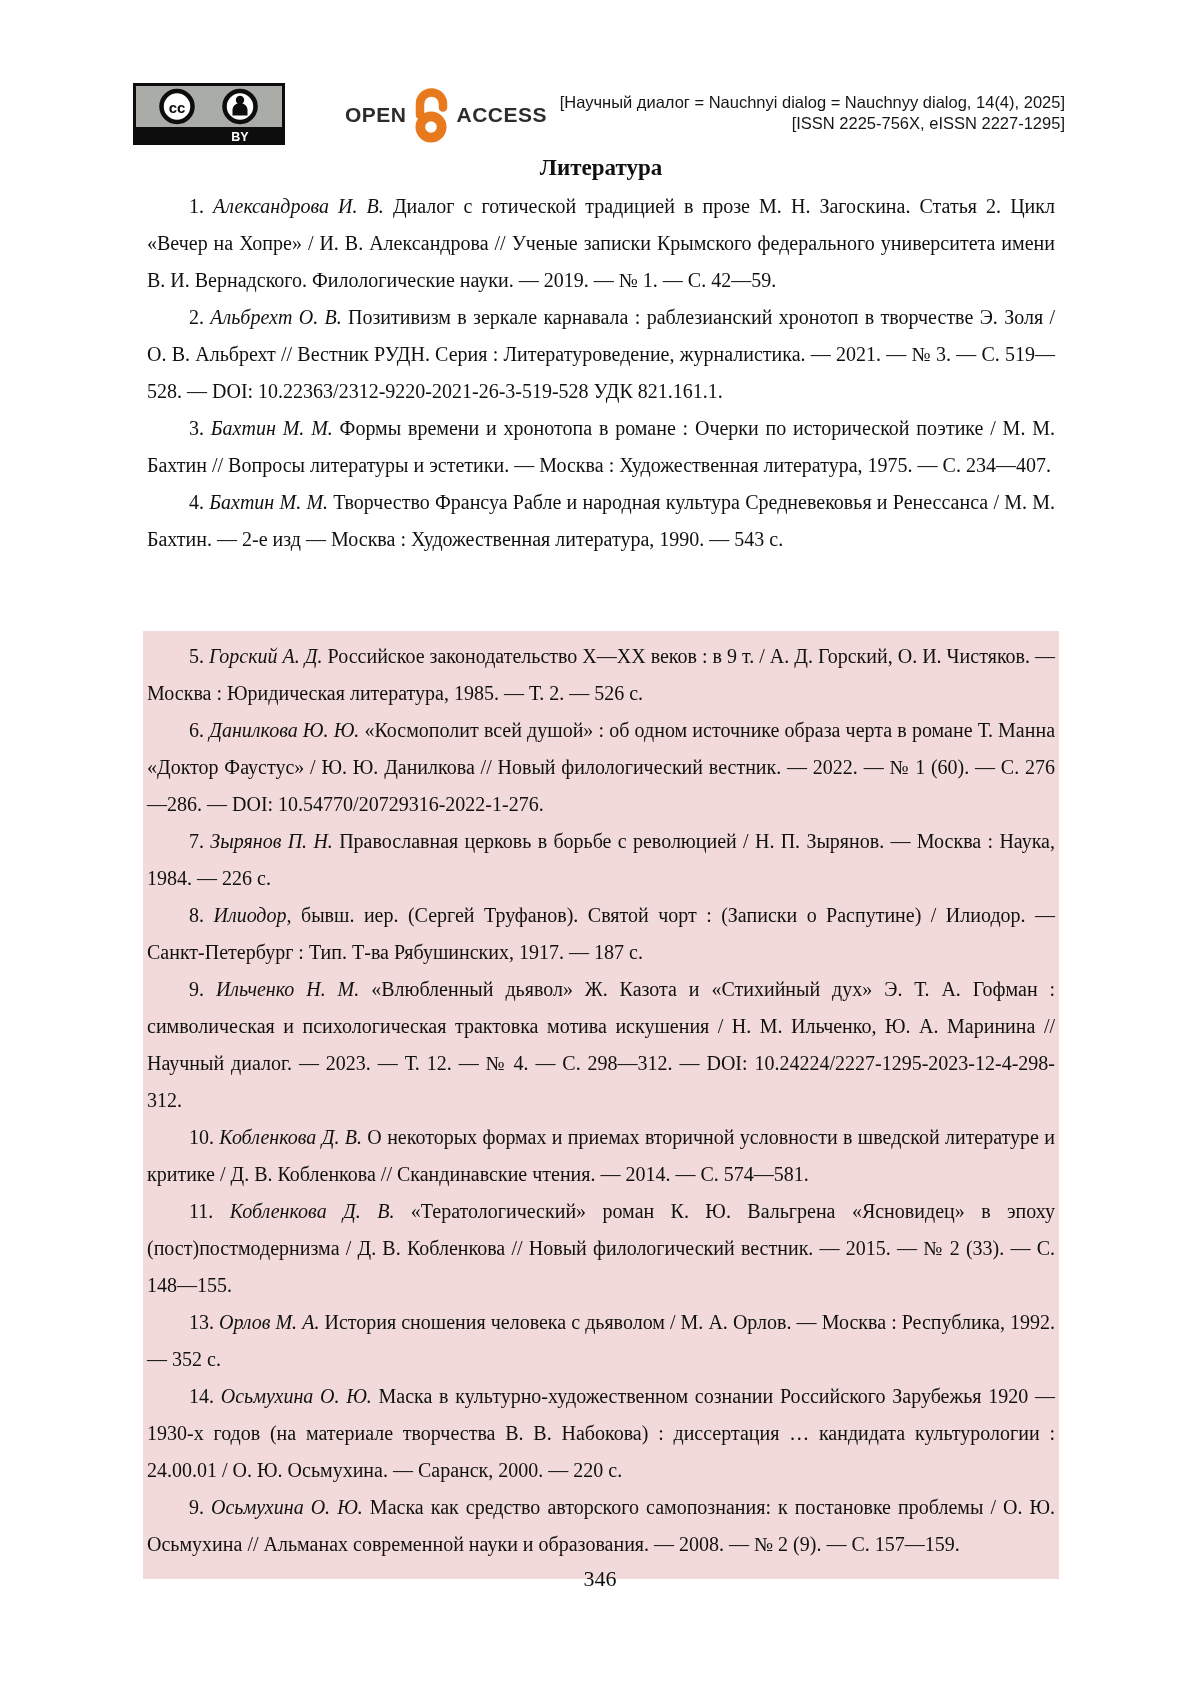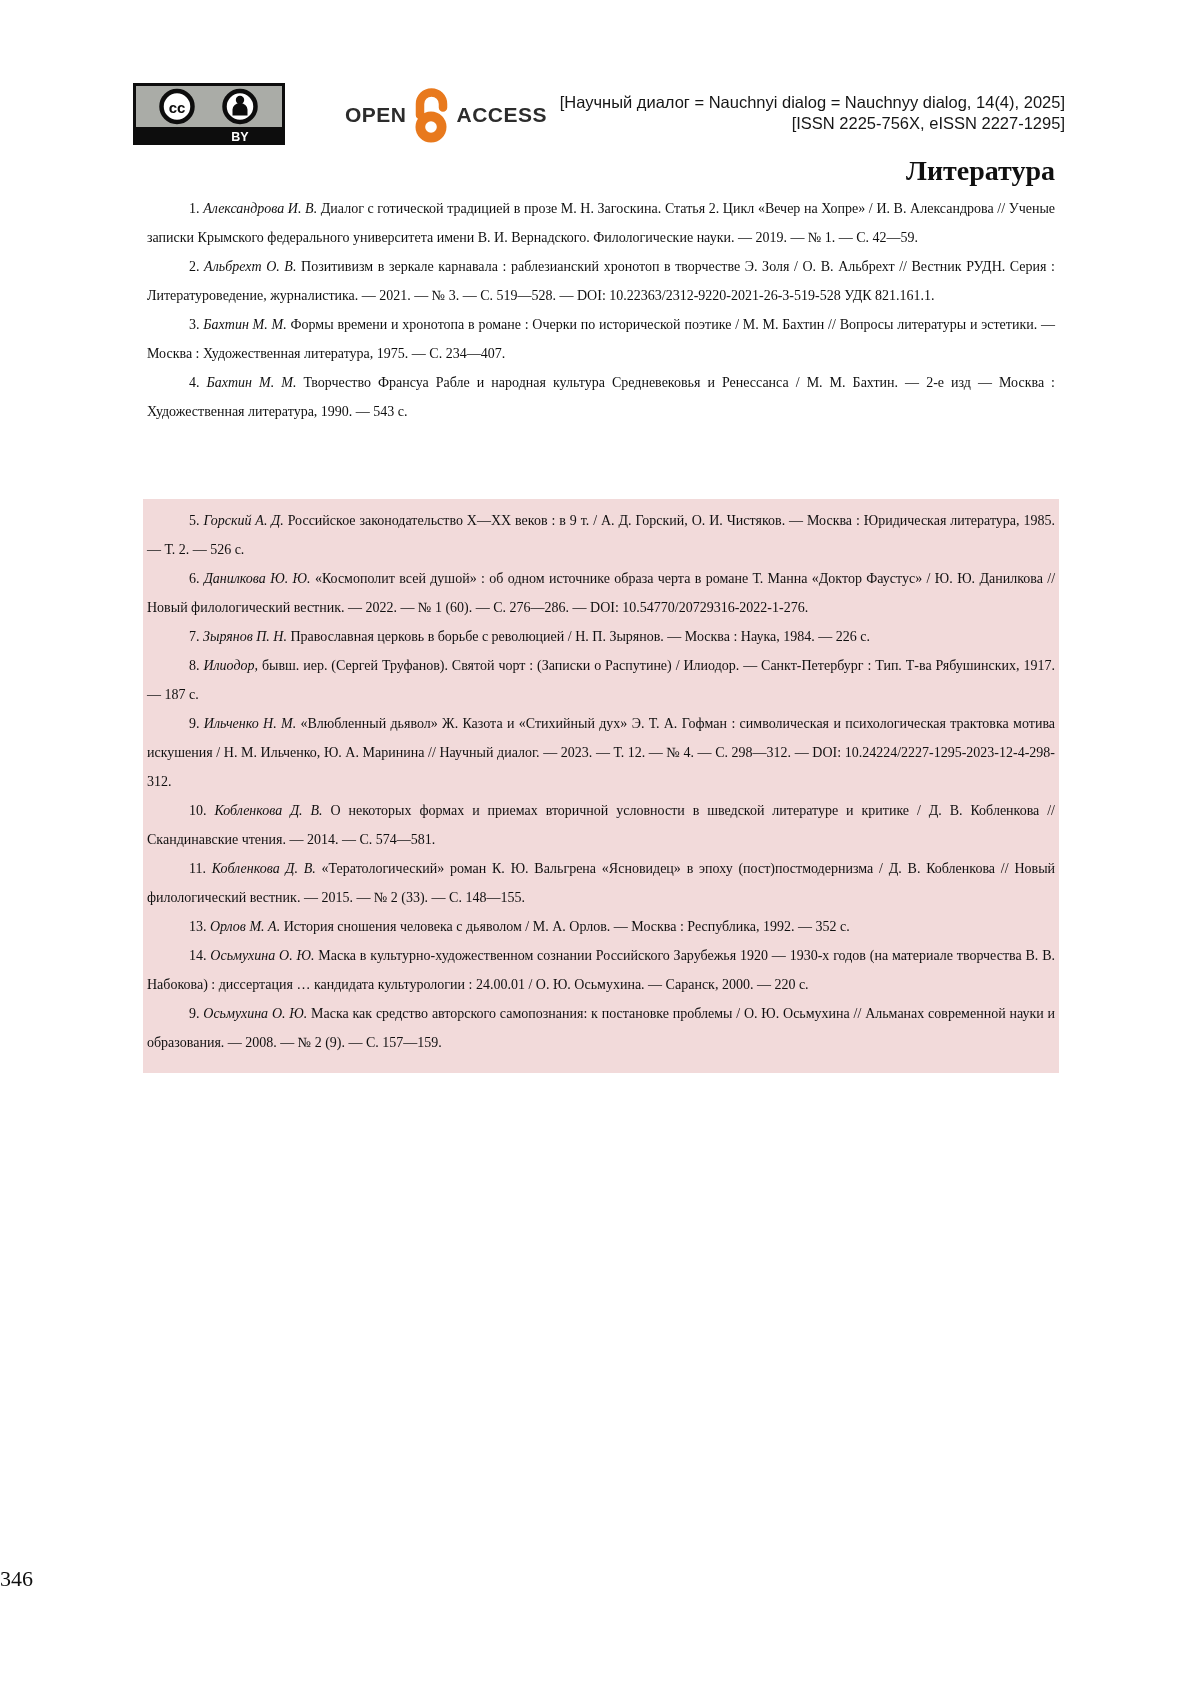--- a/index.html
+++ b/index.html
@@ -21,34 +21,34 @@
   }
   .journal-info {
     position: absolute; right: 0; top: 9px;
     text-align: right;
     font-family: Liberation Sans, sans-serif;
     font-size: 16.5px; line-height: 21px; color: #161616;
   }
   
   .content { position: absolute; left: 147px; width: 908px; top: 155px; }
   .doc-title {
-    text-align: right; font-weight: bold; font-size: 28px;
+    text-align: center; font-weight: bold; font-size: 23px;
     margin: 0 0 7px 0;
   }
   .entry {
     margin: 0; text-align: justify; text-indent: 42px;
-    font-size: 14px; line-height: 29px;
+    font-size: 20px; line-height: 37px;
   }
   .entries-highlighted {
     margin: 73px -4px 8px -4px;
     padding: 7px 4px 16px 4px;
   }
   .page-number {
     position: absolute; top: 1566px; left: 0; width: 1200px;
-    text-align: left; font-size: 22px;
+    text-align: center; font-size: 22px;
   }
 </style>
 </head>
 <body>
 
 <div class="header">
 
   <div class="cc-badge">
     <svg width="152" height="62" viewBox="0 0 152 62">
       <rect x="1.5" y="1.5" width="149" height="59" fill="#aaaca7" stroke="#0d0d0d" stroke-width="3"></rect>

